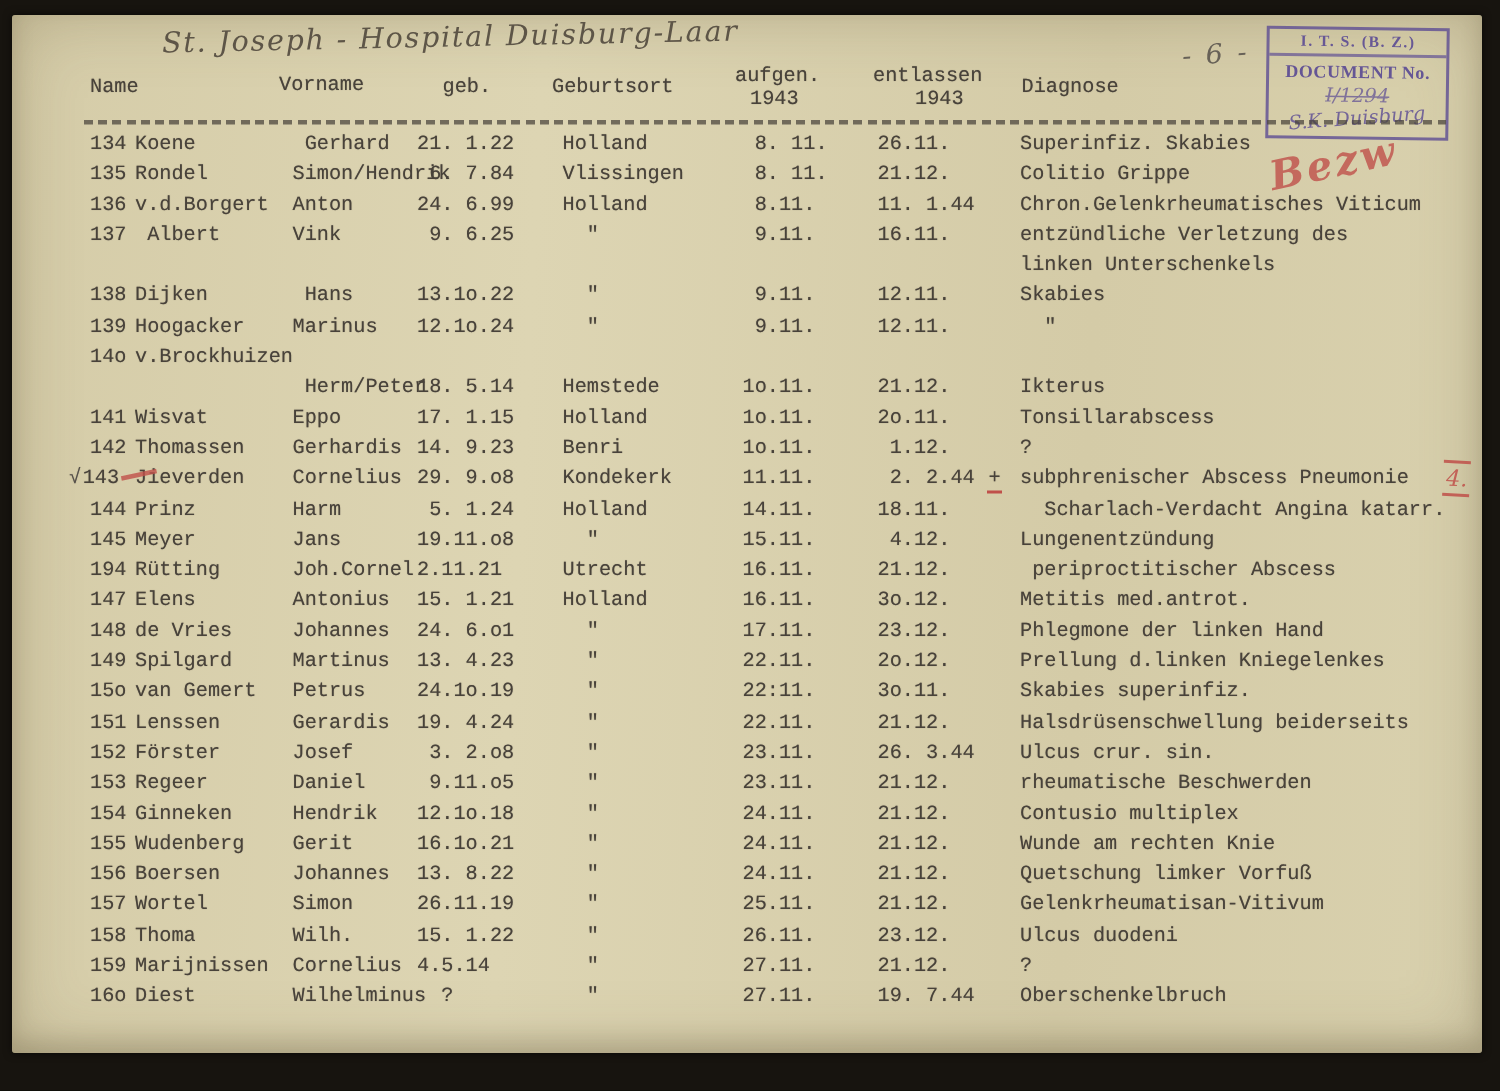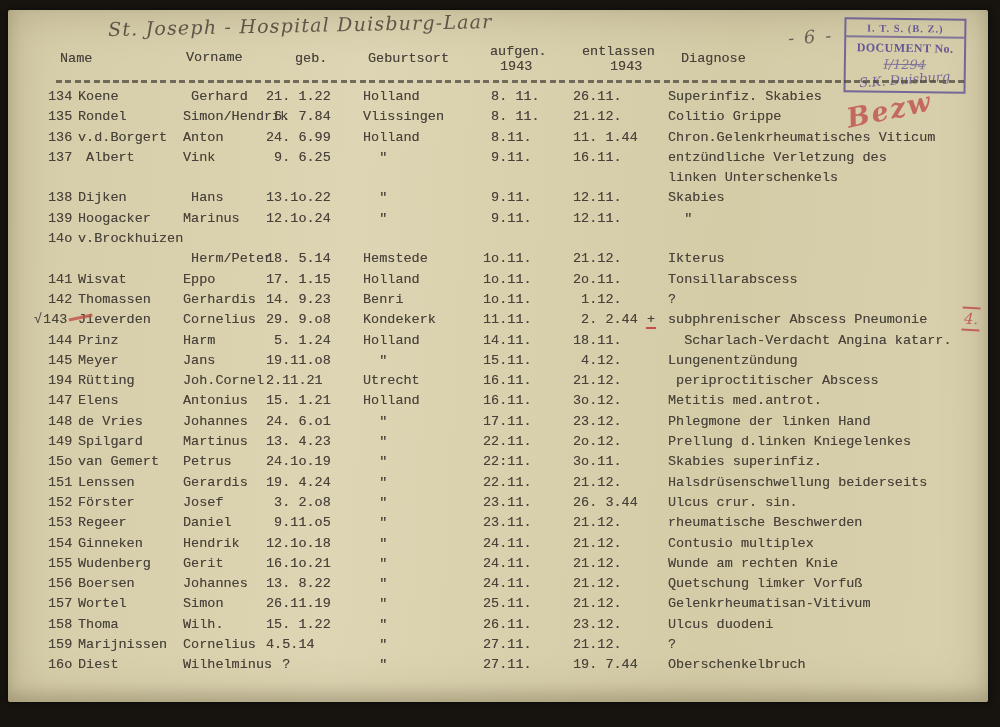--- a/index.html
+++ b/index.html
@@ -57,21 +57,21 @@
   .h-ent2{left:602px;top:49px;}
   .h-diag{left:673px;top:41px;}
   .sep{
     position:absolute;left:48px;top:70px;width:908px;height:3px;opacity:.72;
     background:repeating-linear-gradient(90deg,var(--ink) 0 6px,transparent 6px 9.5px);
   }
   .rows{position:absolute;left:0;top:77px;width:100%;}
   .trow{
     display:grid;position:relative;
     grid-template-columns:30px 105px 83px 97px 120px 90px 95px 1fr;
-    padding:0 28px 0 40px;line-height:20.3px;
+    padding:0 28px 0 52px;line-height:20.3px;
   }
   .cell{white-space:pre;overflow:visible;text-shadow:0 0 .6px rgba(70,64,55,.5);}
   .check{color:var(--pencil);margin-left:-14px;margin-right:1px;}
   .red-dash{
     display:inline-block;width:24px;height:2.5px;background:var(--red);opacity:.8;
     vertical-align:middle;margin-left:2px;transform:rotate(-12deg) translateY(-2px);
   }
   .plus-red{border-bottom:2.5px solid var(--red);padding:0 1px;}
   .red-right{
     position:absolute;right:8px;top:-3px;color:var(--red);opacity:.85;

